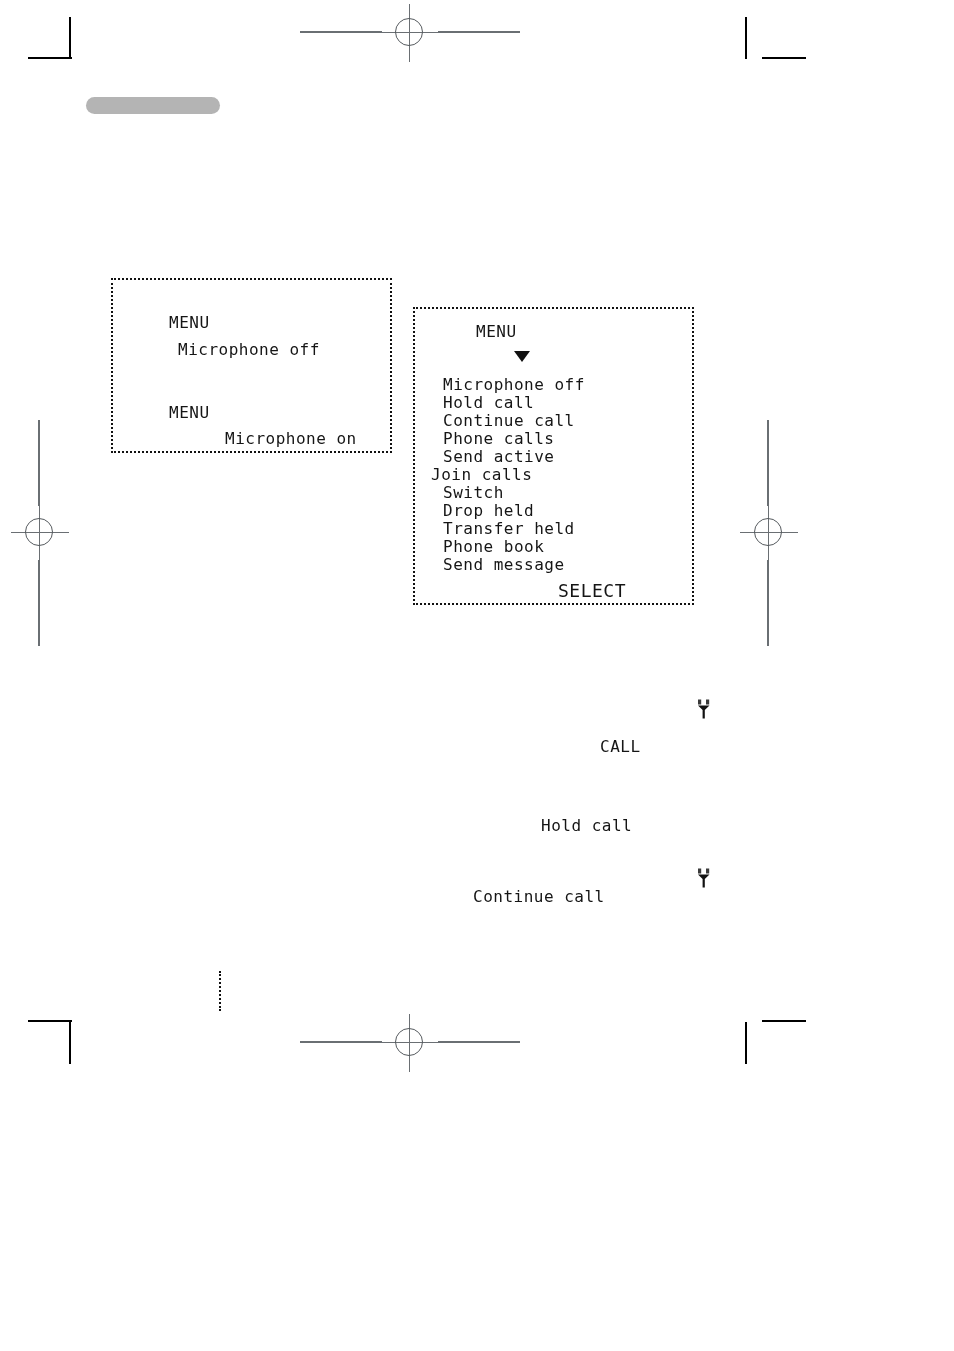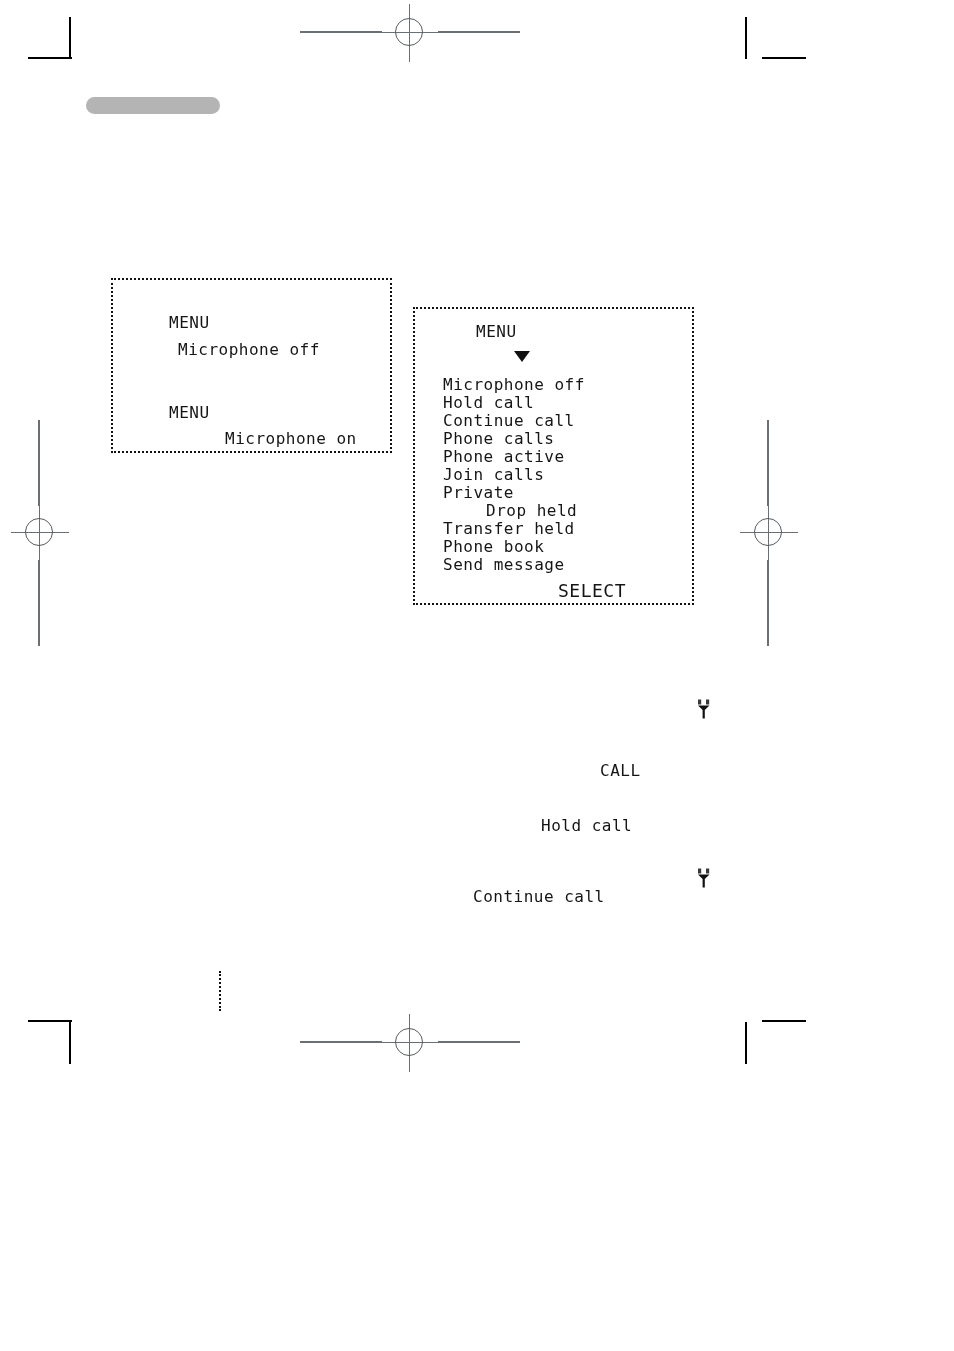--- a/index.html
+++ b/index.html
@@ -186,32 +186,32 @@
 
   <div class="lcd-box" id="box-right">
     <span class="lcd-text lcd-title" style="left:61px; top:13px;">MENU</span>
 
     <span class="arrow-down" style="left:99px; top:42px;"></span>
 
     <span class="lcd-text lcd-item" style="left:28px; top:66px;">Microphone off</span>
     <span class="lcd-text lcd-item" style="left:28px; top:84px;">Hold call</span>
     <span class="lcd-text lcd-item" style="left:28px; top:102px;">Continue call</span>
     <span class="lcd-text lcd-item" style="left:28px; top:120px;">Phone calls</span>
-    <span class="lcd-text lcd-item" style="left:28px; top:138px;">Phone active</span>
-    <span class="lcd-text lcd-item" style="left:28px; top:156px;">Join calls</span>
-    <span class="lcd-text lcd-item" style="left:28px; top:174px;">Private</span>
-    <span class="lcd-text lcd-item" style="left:28px; top:192px;margin-left:43px;">Drop held</span>
+    <span class="lcd-text lcd-item" style="left:28px; top:138px;">Send active</span>
+    <span class="lcd-text lcd-item" style="left:16px; top:156px;">Join calls</span>
+    <span class="lcd-text lcd-item" style="left:28px; top:174px;">Switch</span>
+    <span class="lcd-text lcd-item" style="left:28px; top:192px;">Drop held</span>
     <span class="lcd-text lcd-item" style="left:28px; top:210px;">Transfer held</span>
     <span class="lcd-text lcd-item" style="left:28px; top:228px;">Phone book</span>
     <span class="lcd-text lcd-item" style="left:28px; top:246px;">Send message</span>
 
     <span class="lcd-text lcd-soft" style="left:143px; top:271px;">SELECT</span>
   </div>
 
-  <span class="inline-term" style="left:600px; top:737px;margin-top:24px;">CALL</span>
+  <span class="inline-term" style="left:600px; top:737px;">CALL</span>
 
   <span class="inline-term" style="left:541px; top:816px;">Hold call</span>
 
   <span class="inline-term" style="left:473px; top:887px;">Continue call</span>
 
   <span class="phone-icon" style="left:695px; top:699px;">
     <svg width="18" height="22" viewBox="0 0 18 22" xmlns="http://www.w3.org/2000/svg">
       <rect x="3" y="0.5" width="3.2" height="5" fill="#3a3a3a"></rect>
       <rect x="11" y="0.5" width="3.2" height="5" fill="#3a3a3a"></rect>
       <path d="M3 6.5 L14.5 6.5 L9.8 11 L9.8 19.5 L7.6 19.5 L7.6 11 Z" fill="#111111"></path>

